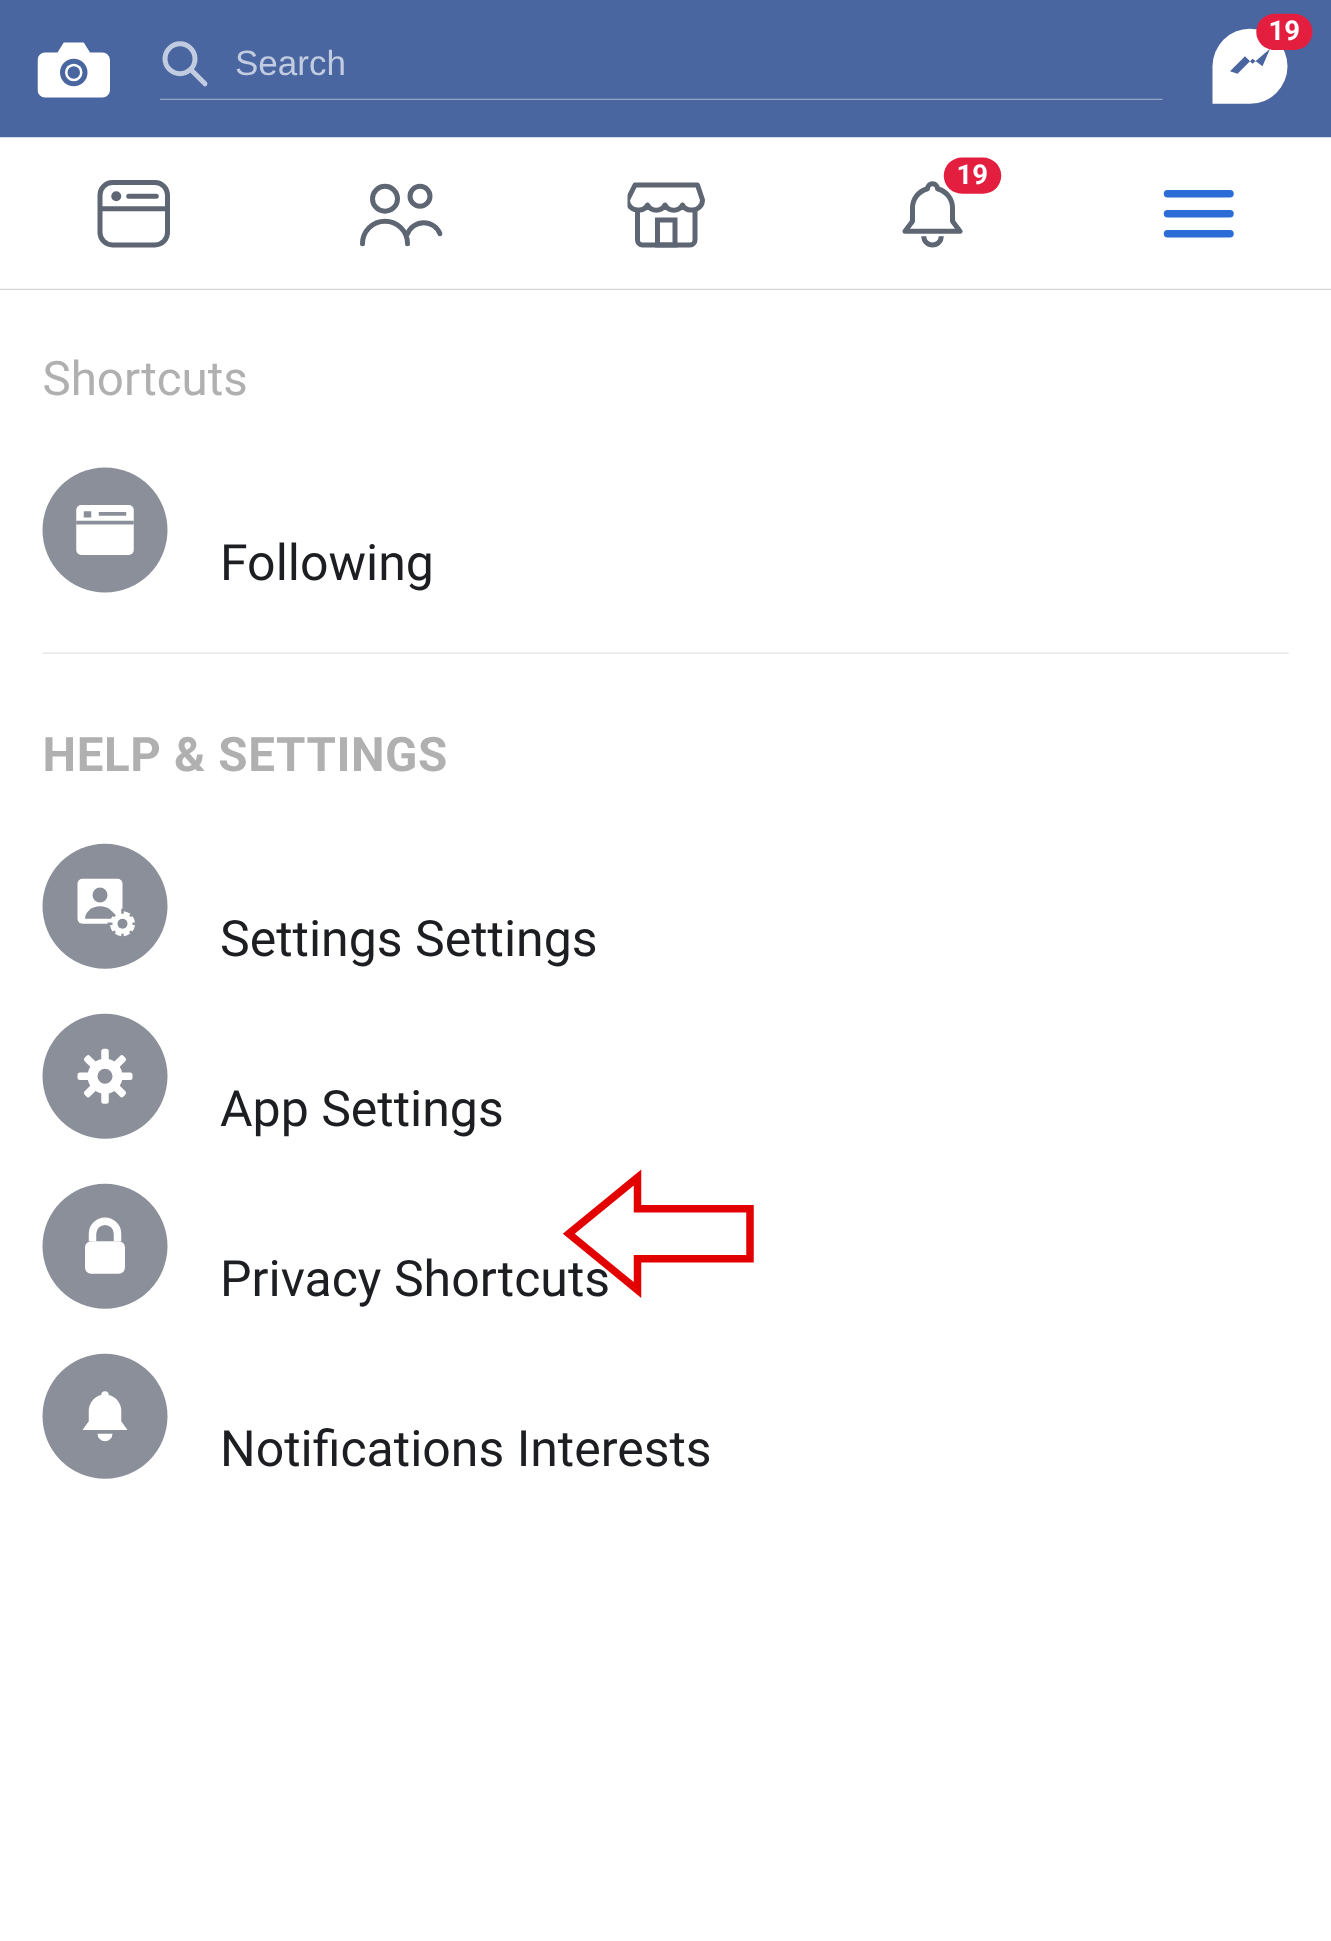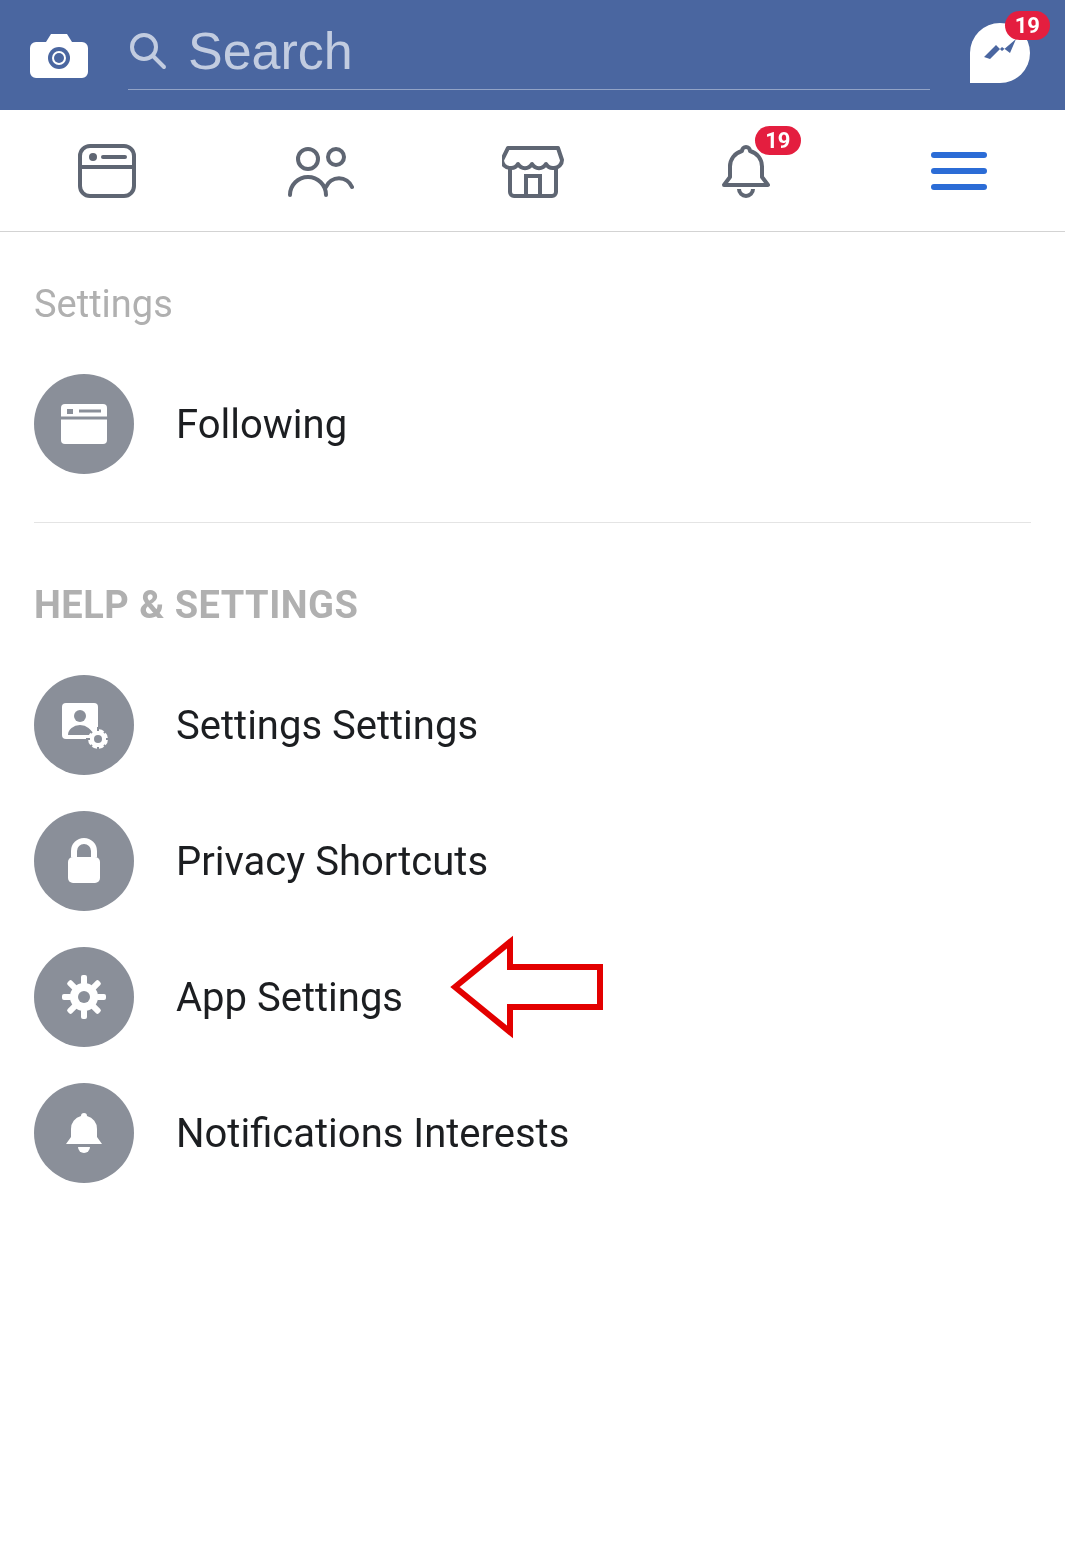--- a/index.html
+++ b/index.html
@@ -31,21 +31,21 @@
     padding-bottom: 8px;
     margin-right: 40px;
   }
   .search-icon {
     width: 40px;
     height: 40px;
   }
   .search-input {
     background: transparent;
     border: none;
-    font-size: 52px;
+    font-size: 28px;
     color: #5eead4;
     margin-left: 20px;
     outline: none;
     width: 100%;
   }
   .search-input::placeholder { color: #c2cce0; }
   .messenger-container {
     position: relative;
     width: 65px;
     height: 65px;
@@ -105,21 +105,21 @@
     font-size: 38px;
     color: #b0b0b0;
     padding: 50px 34px 30px 34px;
   }
   .section-title.bold {
     font-weight: 700;
     letter-spacing: 0.5px;
   }
   .menu-row {
     display: flex;
-    align-items: center;
+    align-items: flex-end;
     padding: 18px 34px;
   }
   .menu-icon {
     width: 100px;
     height: 100px;
     border-radius: 50%;
     background: #8a8f99;
     display: flex;
     align-items: center;
     justify-content: center;
@@ -210,21 +210,21 @@
     <svg width="58" height="42" viewBox="0 0 58 42">
       <line x1="4" y1="5" x2="54" y2="5" stroke="#2b6cd6" stroke-width="6" stroke-linecap="round"></line>
       <line x1="4" y1="21" x2="54" y2="21" stroke="#2b6cd6" stroke-width="6" stroke-linecap="round"></line>
       <line x1="4" y1="37" x2="54" y2="37" stroke="#2b6cd6" stroke-width="6" stroke-linecap="round"></line>
     </svg>
   </div>
 </div>
 
 <div class="list-area">
 
-  <div class="section-title">Settings</div>
+  <div class="section-title">Shortcuts</div>
 
   <div class="menu-row">
     <div class="menu-icon">
       <svg width="50" height="44" viewBox="0 0 50 44">
         <rect x="2" y="2" width="46" height="40" rx="4" fill="#fff"></rect>
         <rect x="2" y="2" width="46" height="14" fill="#8a8f99" opacity="0"></rect>
         <line x1="2" y1="16" x2="48" y2="16" stroke="#8a8f99" stroke-width="3"></line>
         <rect x="8" y="7" width="6" height="5" fill="#8a8f99"></rect>
         <line x1="20" y1="9" x2="42" y2="9" stroke="#8a8f99" stroke-width="3"></line>
       </svg>
@@ -254,49 +254,49 @@
           <line x1="31" y1="49" x2="34" y2="46"></line>
           <line x1="46" y1="34" x2="49" y2="31"></line>
         </g>
       </svg>
     </div>
     <div class="menu-label">Settings Settings</div>
   </div>
 
   <div class="menu-row">
     <div class="menu-icon">
-      <svg width="40" height="48" viewBox="0 0 40 48">
-        <rect x="4" y="20" width="32" height="26" rx="5" fill="#fff"></rect>
-        <path d="M10 20 v-6 a10 10 0 0 1 20 0 v6" stroke="#fff" stroke-width="6" fill="none"></path>
-      </svg>
-    </div>
-    <div class="menu-label">Privacy Shortcuts</div>
-  </div>
-
-  <div class="menu-row">
-    <div class="menu-icon">
       <svg width="48" height="48" viewBox="0 0 48 48">
         <circle cx="24" cy="24" r="8" fill="#fff"></circle>
         <g fill="#fff">
           <rect x="21" y="2" width="6" height="10" rx="2"></rect>
           <rect x="21" y="36" width="6" height="10" rx="2"></rect>
           <rect x="2" y="21" width="10" height="6" rx="2"></rect>
           <rect x="36" y="21" width="10" height="6" rx="2"></rect>
           <rect x="21" y="2" width="6" height="10" rx="2" transform="rotate(45 24 24)"></rect>
           <rect x="21" y="36" width="6" height="10" rx="2" transform="rotate(45 24 24)"></rect>
           <rect x="2" y="21" width="10" height="6" rx="2" transform="rotate(45 24 24)"></rect>
           <rect x="36" y="21" width="10" height="6" rx="2" transform="rotate(45 24 24)"></rect>
         </g>
         <circle cx="24" cy="24" r="14" fill="#fff"></circle>
         <circle cx="24" cy="24" r="6" fill="#8a8f99"></circle>
       </svg>
     </div>
     <div class="menu-label">App Settings</div>
   </div>
 
+  <div class="menu-row">
+    <div class="menu-icon">
+      <svg width="40" height="48" viewBox="0 0 40 48">
+        <rect x="4" y="20" width="32" height="26" rx="5" fill="#fff"></rect>
+        <path d="M10 20 v-6 a10 10 0 0 1 20 0 v6" stroke="#fff" stroke-width="6" fill="none"></path>
+      </svg>
+    </div>
+    <div class="menu-label">Privacy Shortcuts</div>
+  </div>
+
   <div class="arrow-annotation" style="left:450px; top:700px;">
     <svg width="160" height="110" viewBox="0 0 160 110">
       <path d="M5 55 L60 10 L60 35 L150 35 L150 75 L60 75 L60 100 Z" stroke="#e30000" stroke-width="6" fill="none" stroke-linejoin="miter"></path>
     </svg>
   </div>
 
   <div class="menu-row">
     <div class="menu-icon">
       <svg width="44" height="48" viewBox="0 0 44 48">
         <path d="M22 4 a3 3 0 0 1 3 3 a13 13 0 0 1 10 13 v8 l5 7 h-36 l5 -7 v-8 a13 13 0 0 1 10 -13 a3 3 0 0 1 3 -3 z" fill="#fff"></path>

